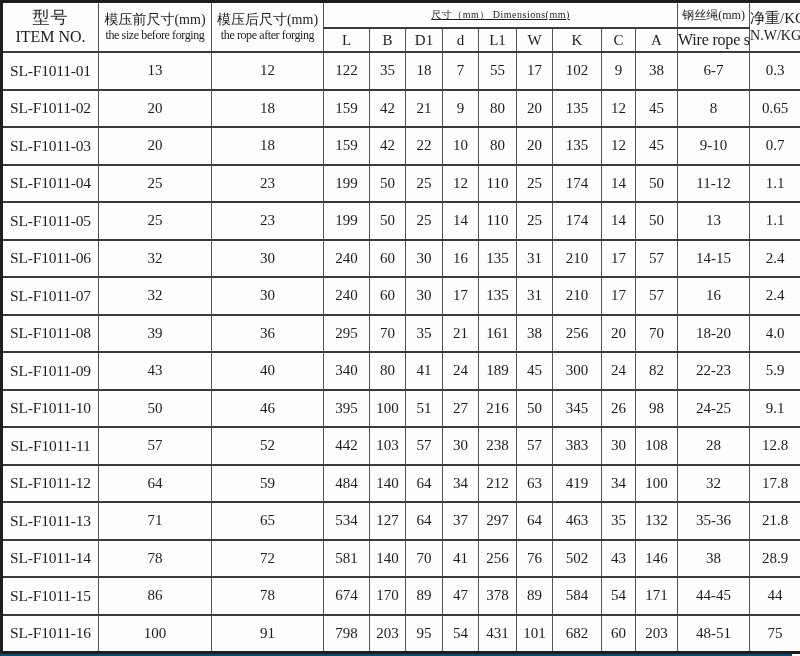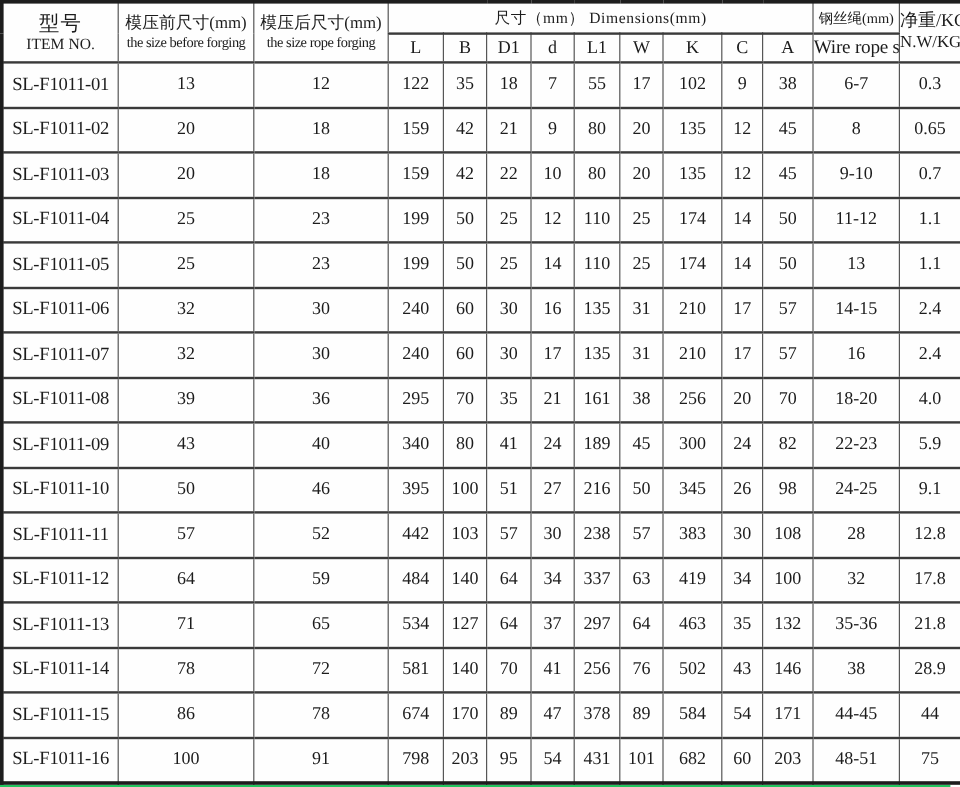--- a/index.html
+++ b/index.html
@@ -5,21 +5,21 @@
   html, body {
     margin: 0;
     padding: 0;
     background: #ffffff;
     font-family: "Liberation Serif", "DejaVu Serif", serif;
     color: #1c1c1c;
   }
   .page {
     width: 792px;
     height: 656px;
-    background: #22c55e;
+    background: #0c4a6e;
     box-sizing: border-box;
     position: relative;
   }
   table.spec {
     width: 800px;
     border-collapse: collapse;
     table-layout: fixed;
     background: #fefefe;
   }
   table.spec th, table.spec td {
@@ -34,24 +34,24 @@
     overflow: hidden;
     white-space: nowrap;
   }
   table.spec {
     border: 3px solid #1d1d1d;
   }
   
   thead tr.h1 th { height: 24px; }
   thead tr.h2 th { height: 22px; }
   .zh-lg   { font-size: 17px; line-height: 1.15; letter-spacing: 1px; }
-  .en-md   { font-size: 13px; line-height: 1.1; letter-spacing: 0px; }
+  .en-md   { font-size: 16px; line-height: 1.1; letter-spacing: 0px; }
   .zh-md   { font-size: 14px; line-height: 1.25; }
   .en-sm   { font-size: 12px; line-height: 1.15; letter-spacing: -0.4px; }
-  .dims-h  { font-size: 13px; letter-spacing: 0.5px; }
+  .dims-h  { font-size: 10px; letter-spacing: 0.5px; text-decoration: underline; }
   .dimcol  { font-size: 15px; }
   .wire-zh { font-size: 12px; }
   .wire-en { font-size: 16px; letter-spacing: -0.2px; }
   .wt-zh   { font-size: 15px; line-height: 1.3; }
   .wt-en   { font-size: 14px; line-height: 1.2; }
   
   tbody td { height: 35.5px; font-size: 15px; }
   tbody td.item-col { font-size: 15.5px; letter-spacing: -0.2px; margin-top: 36px; }
 </style>
 </head>
@@ -80,21 +80,21 @@
         <th rowspan="2">
           <div class="zh-lg">型号</div>
           <div class="en-md">ITEM NO.</div>
         </th>
         <th rowspan="2">
           <div class="zh-md">模压前尺寸(mm)</div>
           <div class="en-sm">the size before forging</div>
         </th>
         <th rowspan="2">
           <div class="zh-md">模压后尺寸(mm)</div>
-          <div class="en-sm">the size rope forging</div>
+          <div class="en-sm">the rope after forging</div>
         </th>
         <th colspan="9" class="dims-h">尺寸（mm）  Dimensions(mm)</th>
         <th class="wire-zh">钢丝绳(mm)</th>
         <th rowspan="2">
           <div class="wt-zh">净重/KG</div>
           <div class="wt-en">N.W/KG</div>
         </th>
       </tr>
       <tr class="h2">
         <th class="dimcol">L</th>
@@ -287,21 +287,21 @@
           <td>12.8</td>
         </tr>
         <tr>
           <td class="item-col">SL-F1011-12</td>
           <td>64</td>
           <td>59</td>
           <td>484</td>
           <td>140</td>
           <td>64</td>
           <td>34</td>
-          <td>337</td>
+          <td>212</td>
           <td>63</td>
           <td>419</td>
           <td>34</td>
           <td>100</td>
           <td>32</td>
           <td>17.8</td>
         </tr>
         <tr>
           <td class="item-col">SL-F1011-13</td>
           <td>71</td>

